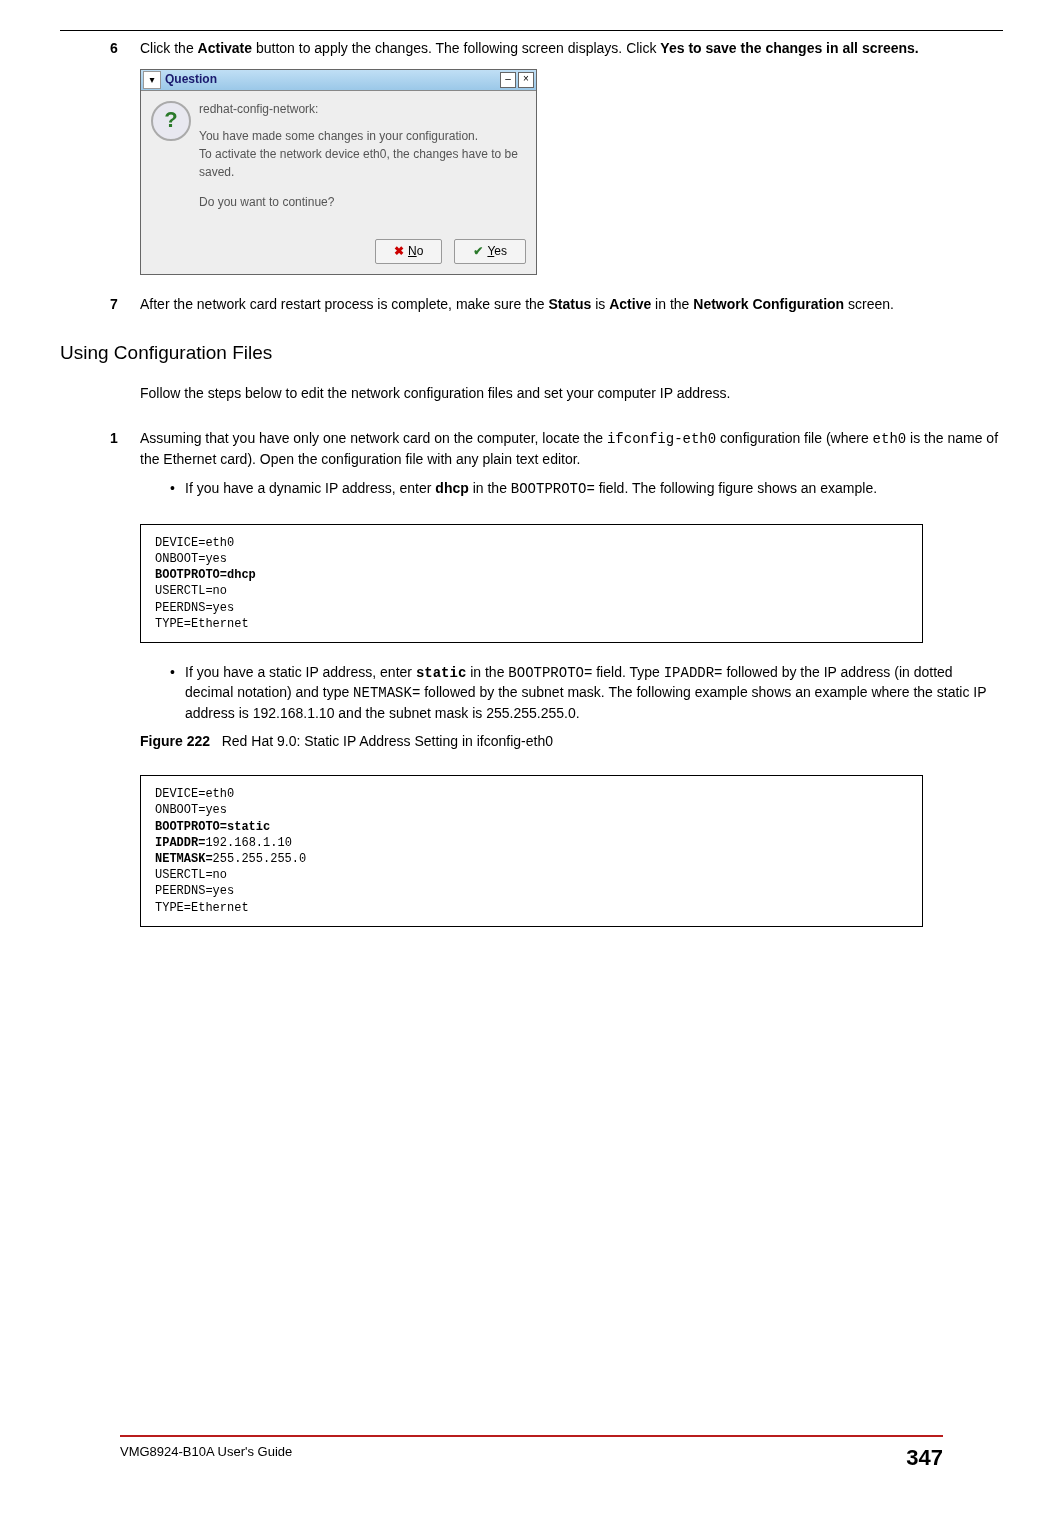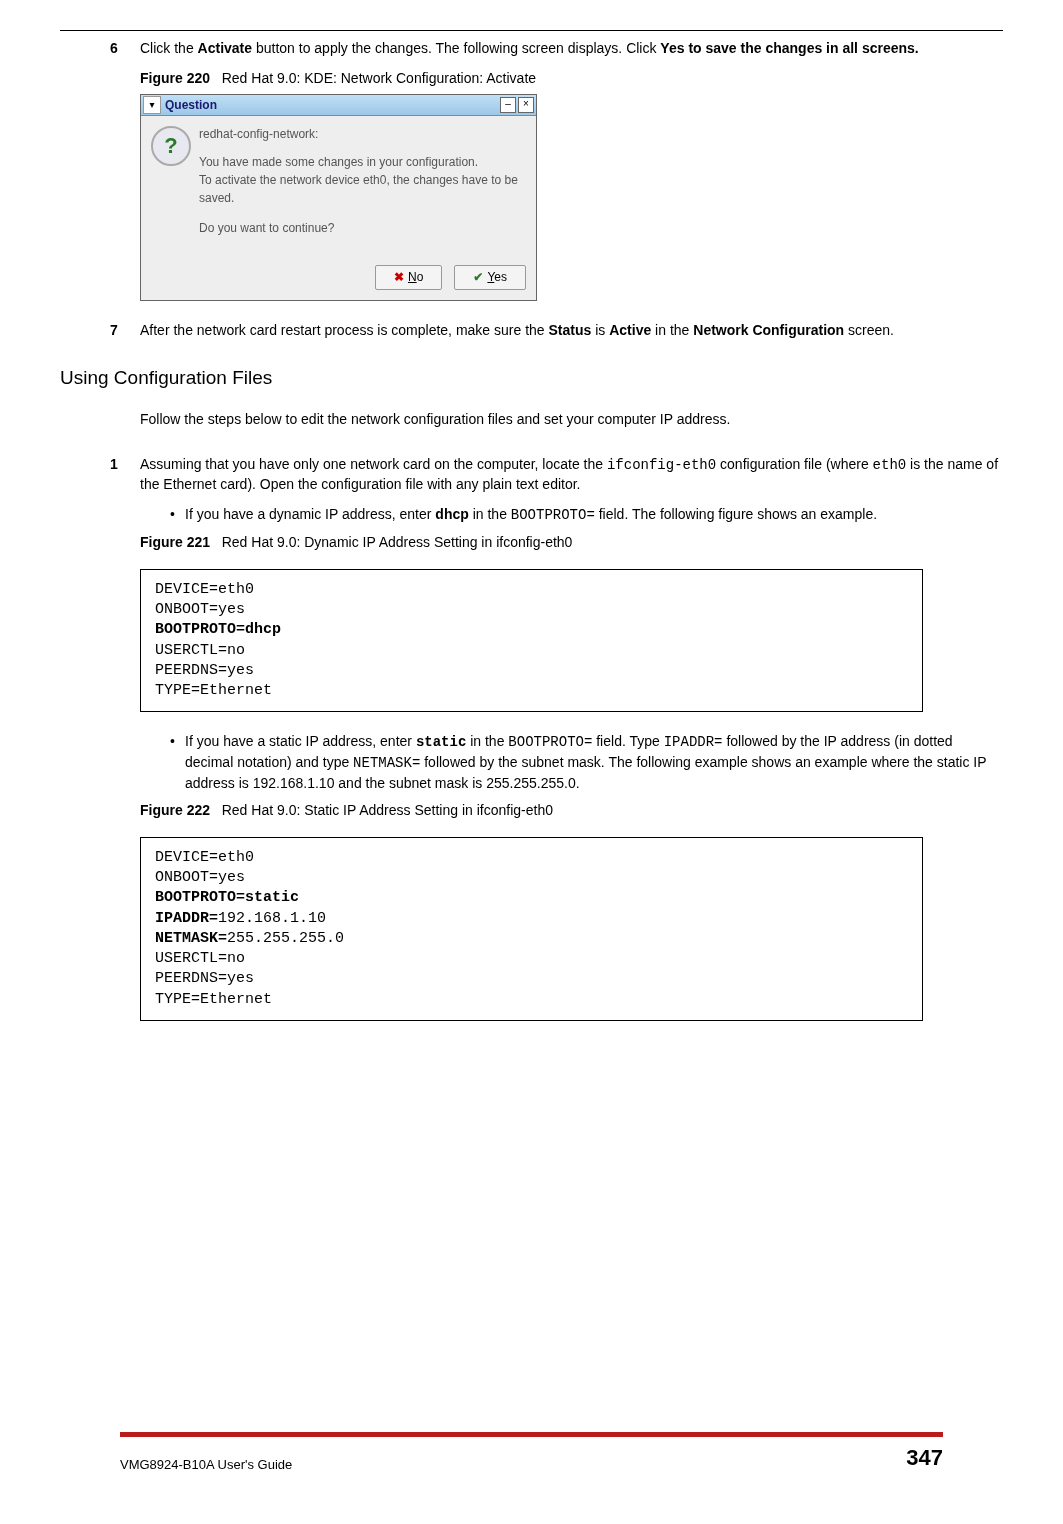--- a/index.html
+++ b/index.html
@@ -154,60 +154,57 @@
     }
     .sub-bullet {
       padding-left: 110px;
       display: flex;
       margin: 8px 0;
     }
     .sub-bullet .bullet { width: 15px; flex-shrink: 0; }
     .sub-bullet .txt { flex: 1; }
     .mono { font-family: "Courier New", monospace; }
     .code-block {
-      margin: 16px 80px 20px 80px;
+      margin: 24px 80px 20px 80px;
       border: 1.5px solid #000;
       padding: 10px 14px;
       font-family: "Courier New", monospace;
-      font-size: 15px;
+      font-size: 12px;
       line-height: 1.35;
       white-space: pre;
     }
     .footer {
       position: absolute;
       bottom: 20px;
       left: 60px;
       right: 60px;
       display: flex;
       justify-content: space-between;
-      align-items: flex-end;
-      border-top: 5px solid #b91c1c;
+      align-items: flex-start;
+      border-top: 2px solid #b91c1c;
       padding-top: 6px;
     }
     .footer-left { font-size: 13px; }
     .footer-right { font-size: 22px; font-weight: bold; }
     .page-wrap { position: relative; min-height: 1464px; }
   </style>
 </head>
 <body>
 
 <div class="page-wrap">
 
   <div class="header-line"></div>
 
   <div class="step-row">
     <div class="step-num">6</div>
     <div class="step-text">
       <span>Click the </span><span class="bold">Activate</span><span> button to apply the changes. The following screen displays. Click </span><span class="bold">Yes to save the changes in all screens.</span>
     </div>
   </div>
 
-  <div class="figure-caption">
-    <span class="figure-label">Figure 220</span>&nbsp;&nbsp;&nbsp;<span>Red Hat 9.0: KDE: Network Configuration: Activate</span>
-  </div>
 
   <div class="dialog-box">
     <div class="dialog-titlebar">
       <div class="icon-area">▾</div>
       <div class="title">Question</div>
       <div class="win-controls">
         <div class="win-btn">–</div>
         <div class="win-btn">×</div>
       </div>
     </div>
@@ -254,23 +251,20 @@
     </div>
   </div>
 
   <div class="sub-bullet">
     <div class="bullet">•</div>
     <div class="txt">
       <span>If you have a dynamic IP address, enter </span><span class="bold">dhcp</span><span> in the </span><span class="mono">BOOTPROTO=</span><span> field.  The following figure shows an example.</span>
     </div>
   </div>
 
-  <div class="figure-caption">
-    <span class="figure-label">Figure 221</span>&nbsp;&nbsp;&nbsp;<span>Red Hat 9.0: Dynamic IP Address Setting in ifconfig-eth0</span>
-  </div>
 
   <div class="code-block"><span>DEVICE=eth0</span>
 <span>ONBOOT=yes</span>
 <span class="bold">BOOTPROTO=dhcp</span>
 <span>USERCTL=no</span>
 <span>PEERDNS=yes</span>
 <span>TYPE=Ethernet</span></div>
 
   <div class="sub-bullet">
     <div class="bullet">•</div>

